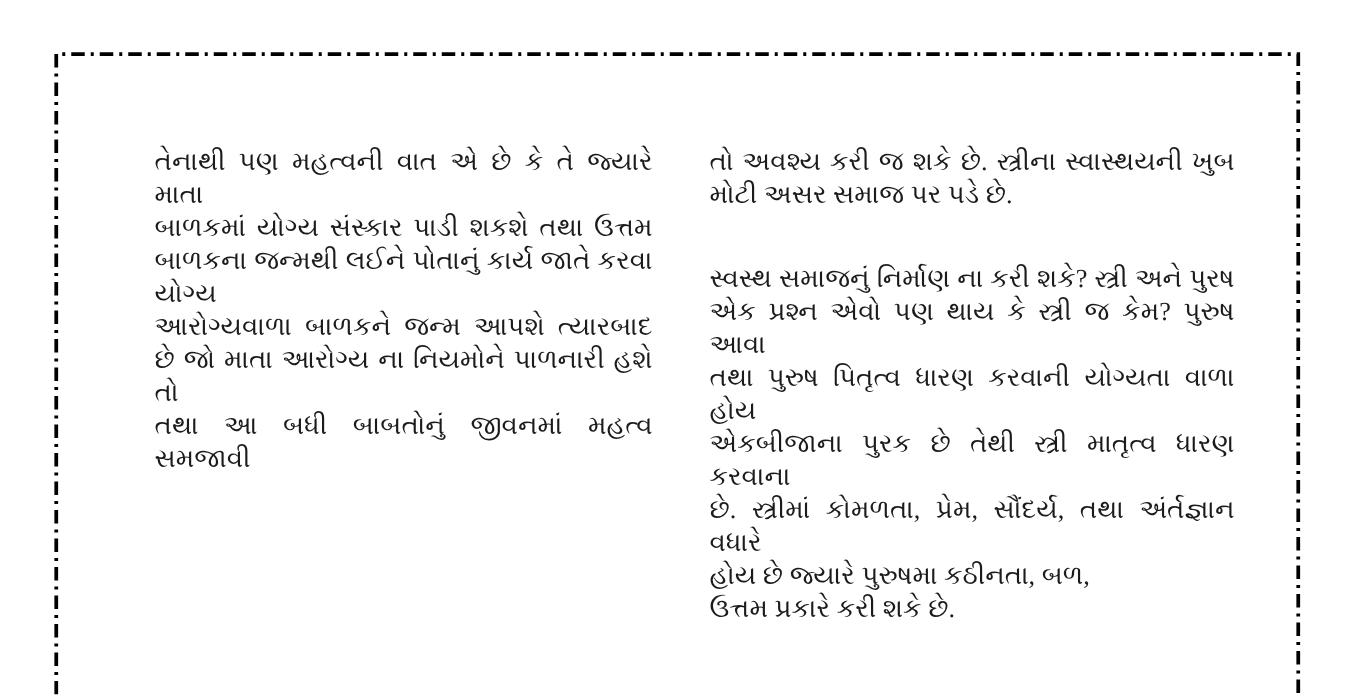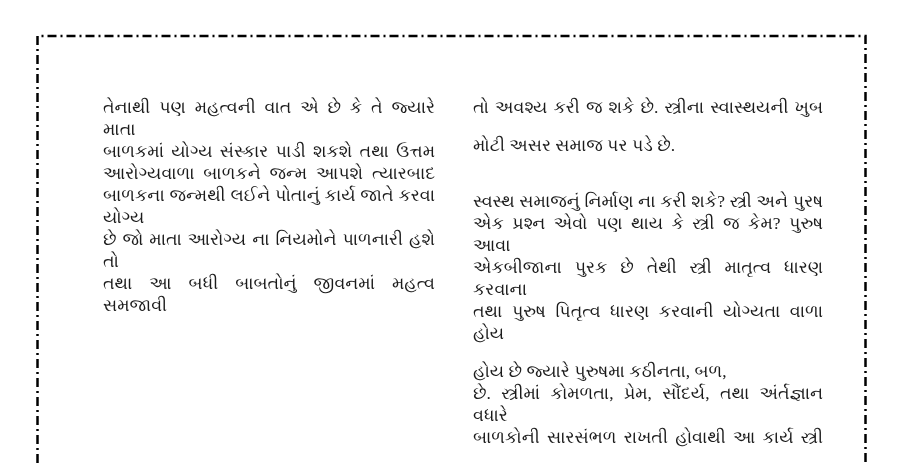--- a/index.html
+++ b/index.html
@@ -44,54 +44,52 @@
     white-space: pre-wrap;
     letter-spacing: 0px;
   }
   .line.justify {
     text-align: justify;
     text-align-last: justify;
   }
   .line.plain {
     text-align: left;
     text-align-last: left;
-    margin-top: 16px;
   }
 </style>
 </head>
 <body style="color: rgb(27, 27, 27); background: rgb(255, 255, 255);">
 
 <div class="page">
 
   <svg class="page-border-svg" width="905" height="463" viewBox="0 0 905 463" xmlns="http://www.w3.org/2000/svg">
     <path id="border-path" d="M 37.5 463 L 37.5 36 L 865.5 36 L 865.5 463" fill="none" stroke="#000000" stroke-width="2.5" stroke-dasharray="9 4 2 4"></path>
   </svg>
 
   <div class="content">
     <div class="col col-left" id="col-0">
         <div class="para">
           <div class="line justify">તેનાથી પણ મહત્વની વાત એ છે કે તે જ્યારે માતા</div>
           <div class="line justify">બાળકમાં યોગ્ય સંસ્કાર પાડી શકશે તથા ઉત્તમ</div>
+          <div class="line justify">બાળકના જન્મથી લઈને પોતાનું કાર્ય જાતે કરવા યોગ્ય</div>
           <div class="line justify">આરોગ્યવાળા બાળકને જન્મ આપશે ત્યારબાદ</div>
-          <div class="line justify">બાળકના જન્મથી લઈને પોતાનું કાર્ય જાતે કરવા યોગ્ય</div>
           <div class="line justify">છે જો માતા આરોગ્ય ના નિયમોને પાળનારી હશે તો</div>
           <div class="line justify">તથા આ બધી બાબતોનું જીવનમાં મહત્વ સમજાવી</div>
         </div>
       </div>
     <div class="col col-right" id="col-1">
         <div class="para">
           <div class="line justify">તો અવશ્ય કરી જ શકે છે. સ્ત્રીના સ્વાસ્થયની ખુબ</div>
           <div class="line plain">મોટી અસર સમાજ પર પડે છે.</div>
         </div>
         <div class="para">
           <div class="line justify">સ્વસ્થ સમાજનું નિર્માણ ના કરી શકે? સ્ત્રી અને પુરષ</div>
           <div class="line justify">એક પ્રશ્ન એવો પણ થાય કે સ્ત્રી જ કેમ? પુરુષ આવા</div>
+          <div class="line justify">તથા પુરુષ પિતૃત્વ ધારણ કરવાની યોગ્યતા વાળા હોય</div>
           <div class="line justify">એકબીજાના પુરક છે તેથી સ્ત્રી માતૃત્વ ધારણ કરવાના</div>
-          <div class="line justify">તથા પુરુષ પિતૃત્વ ધારણ કરવાની યોગ્યતા વાળા હોય</div>
+          <div class="line justify">છે. સ્ત્રીમાં કોમળતા, પ્રેમ, સૌંદર્ય, તથા અંર્તજ્ઞાન વધારે</div>
           <div class="line plain">હોય છે જ્યારે પુરુષમા કઠીનતા, બળ,</div>
-          <div class="line justify">છે. સ્ત્રીમાં કોમળતા, પ્રેમ, સૌંદર્ય, તથા અંર્તજ્ઞાન વધારે</div>
-          <div class="line justify">બાળકોની સારસંભળ રાખતી હોવાથી આ કાર્ય સ્ત્રી</div>
           <div class="line plain">ઉત્તમ પ્રકારે કરી શકે છે.</div>
         </div>
       </div>
   </div>
 
 </div>
 
 </body></html>

